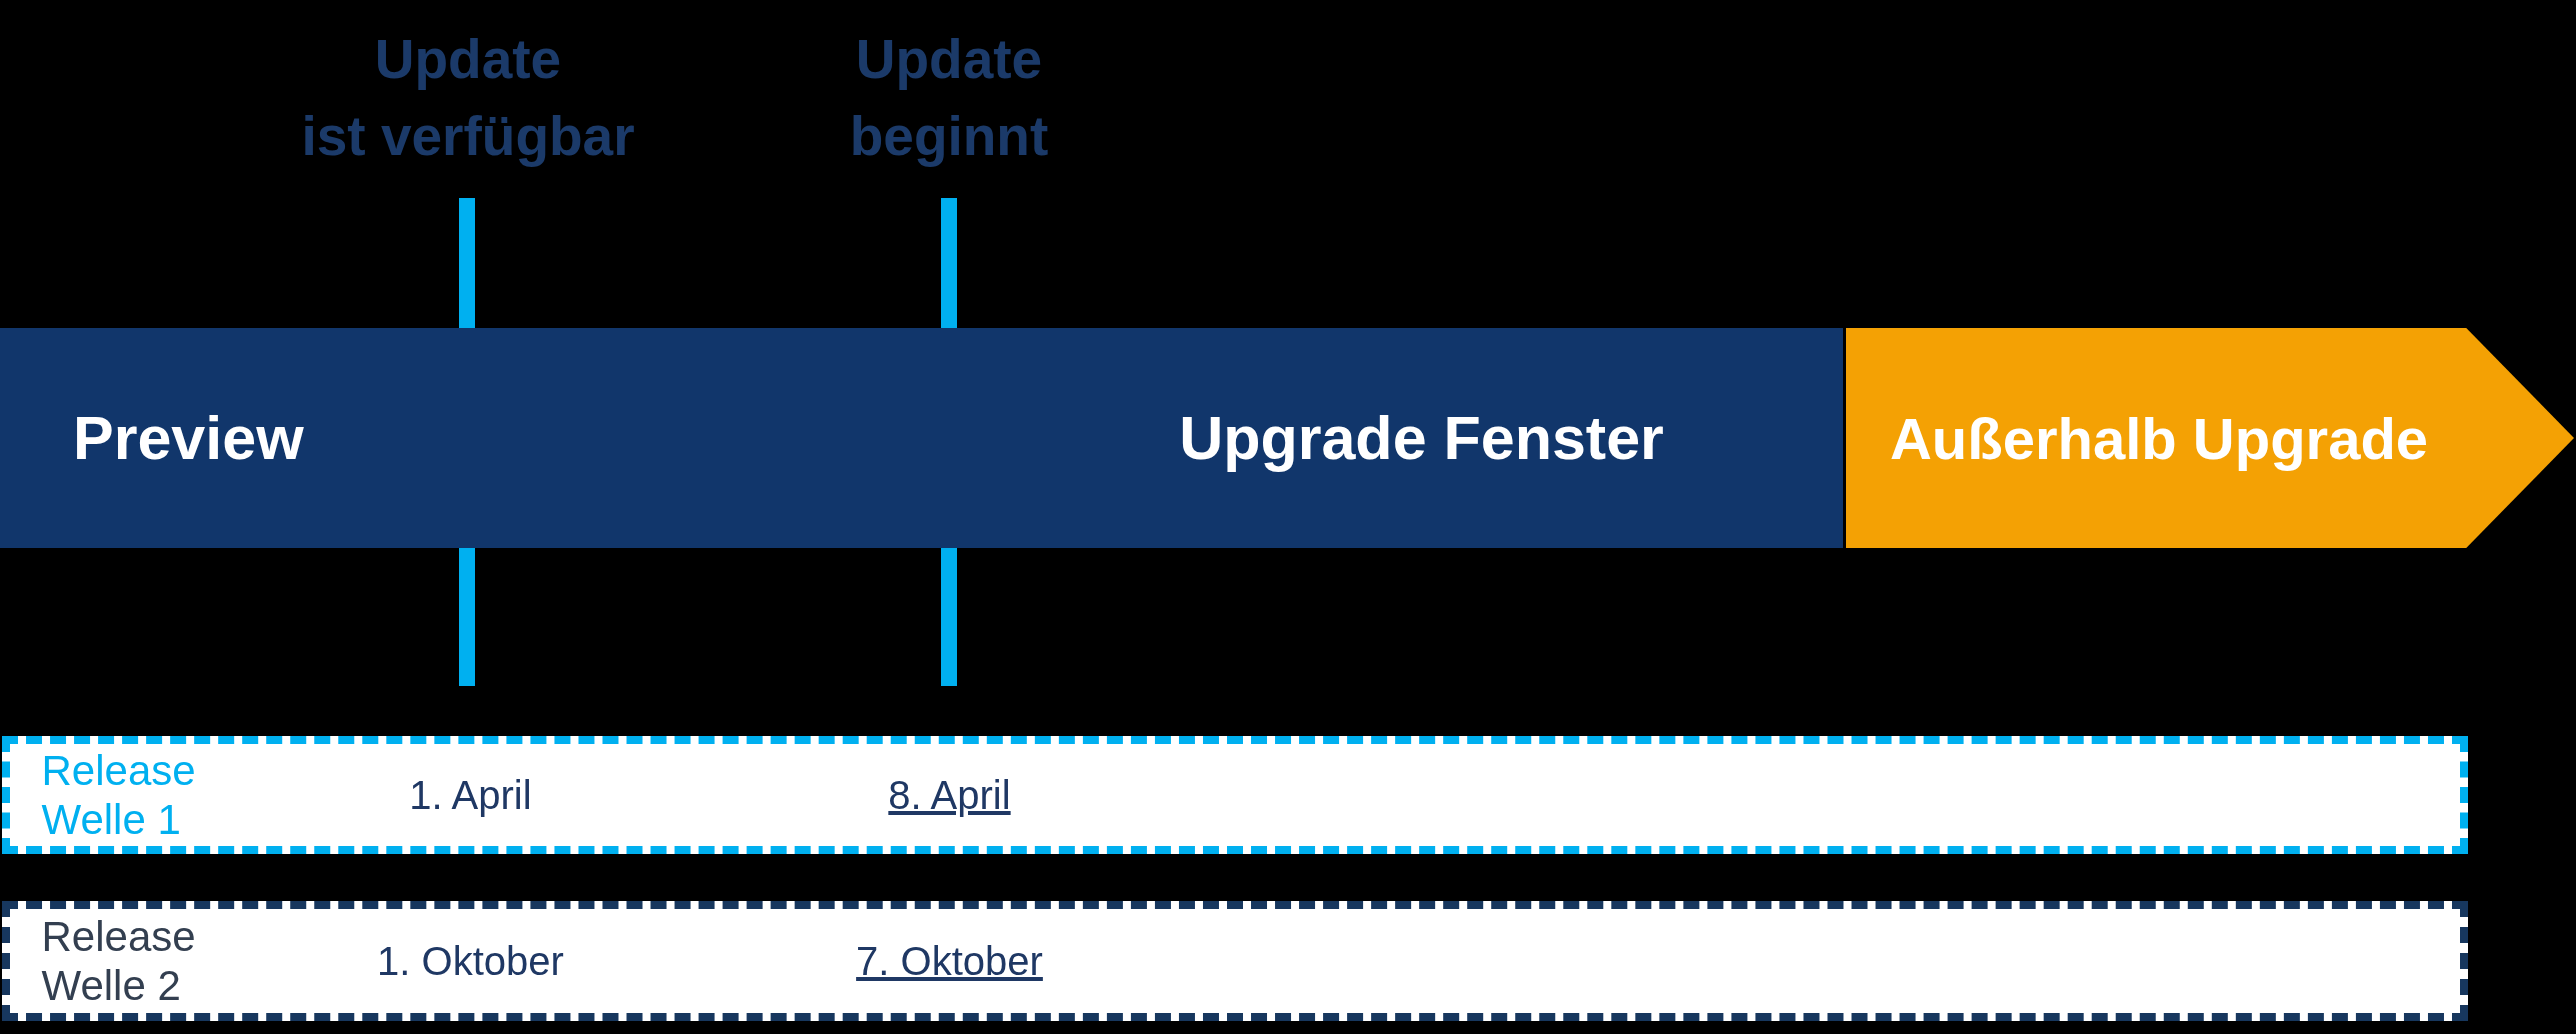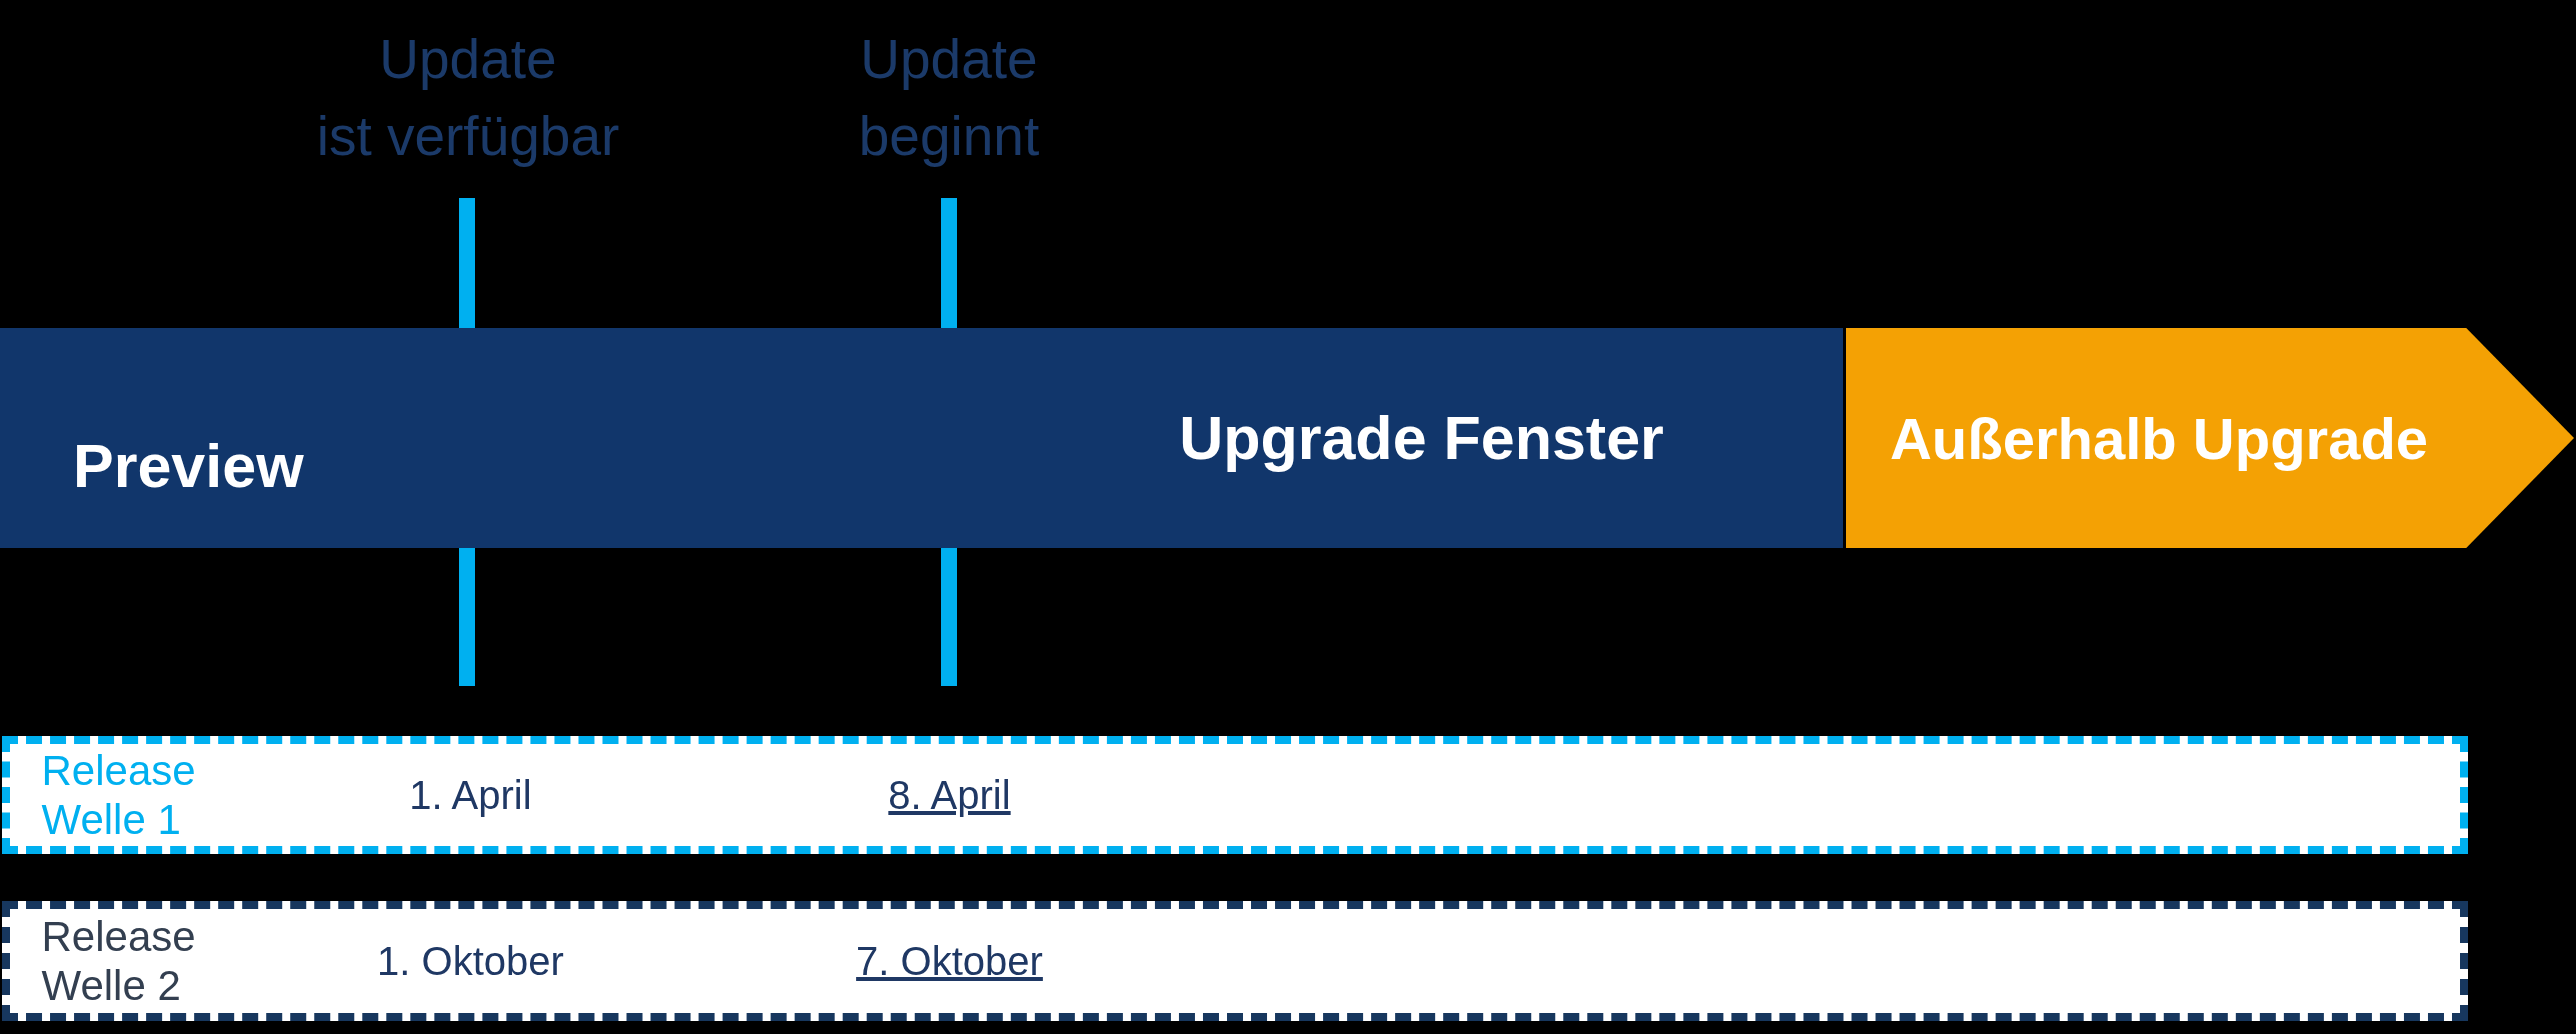--- a/index.html
+++ b/index.html
@@ -18,21 +18,21 @@
 
   
   .annotation {
     position: absolute;
     top: 21.4px;
     width: 536px;
     text-align: center;
     color: var(--text-navy, #1B3A69);
     font-size: 55px;
     line-height: 77px;
-    font-weight: 400;
+    font-weight: 700;
   }
   .annotation.first  { left: 200px; }
   .annotation.second { left: 681px; }
 
   
   .marker-line {
     position: absolute;
     top: 198px;
     width: 16px;
     height: 488px;
@@ -54,21 +54,21 @@
     position: absolute;
     top: 0;
     height: 100%;
     display: flex;
     align-items: center;
     color: var(--bar-text, #FFFFFF);
     font-size: 61px;
     font-weight: 700;
     white-space: nowrap;
   }
-  .bar-label.preview { left: 73px; margin-top: 28px; }
+  .bar-label.preview { left: 73px; }
   .bar-label.upgrade-window {
     left: 1050px;
     width: 743px;
     justify-content: center;
   }
 
   
   .arrow-orange {
     position: absolute;
     left: 1846px;

